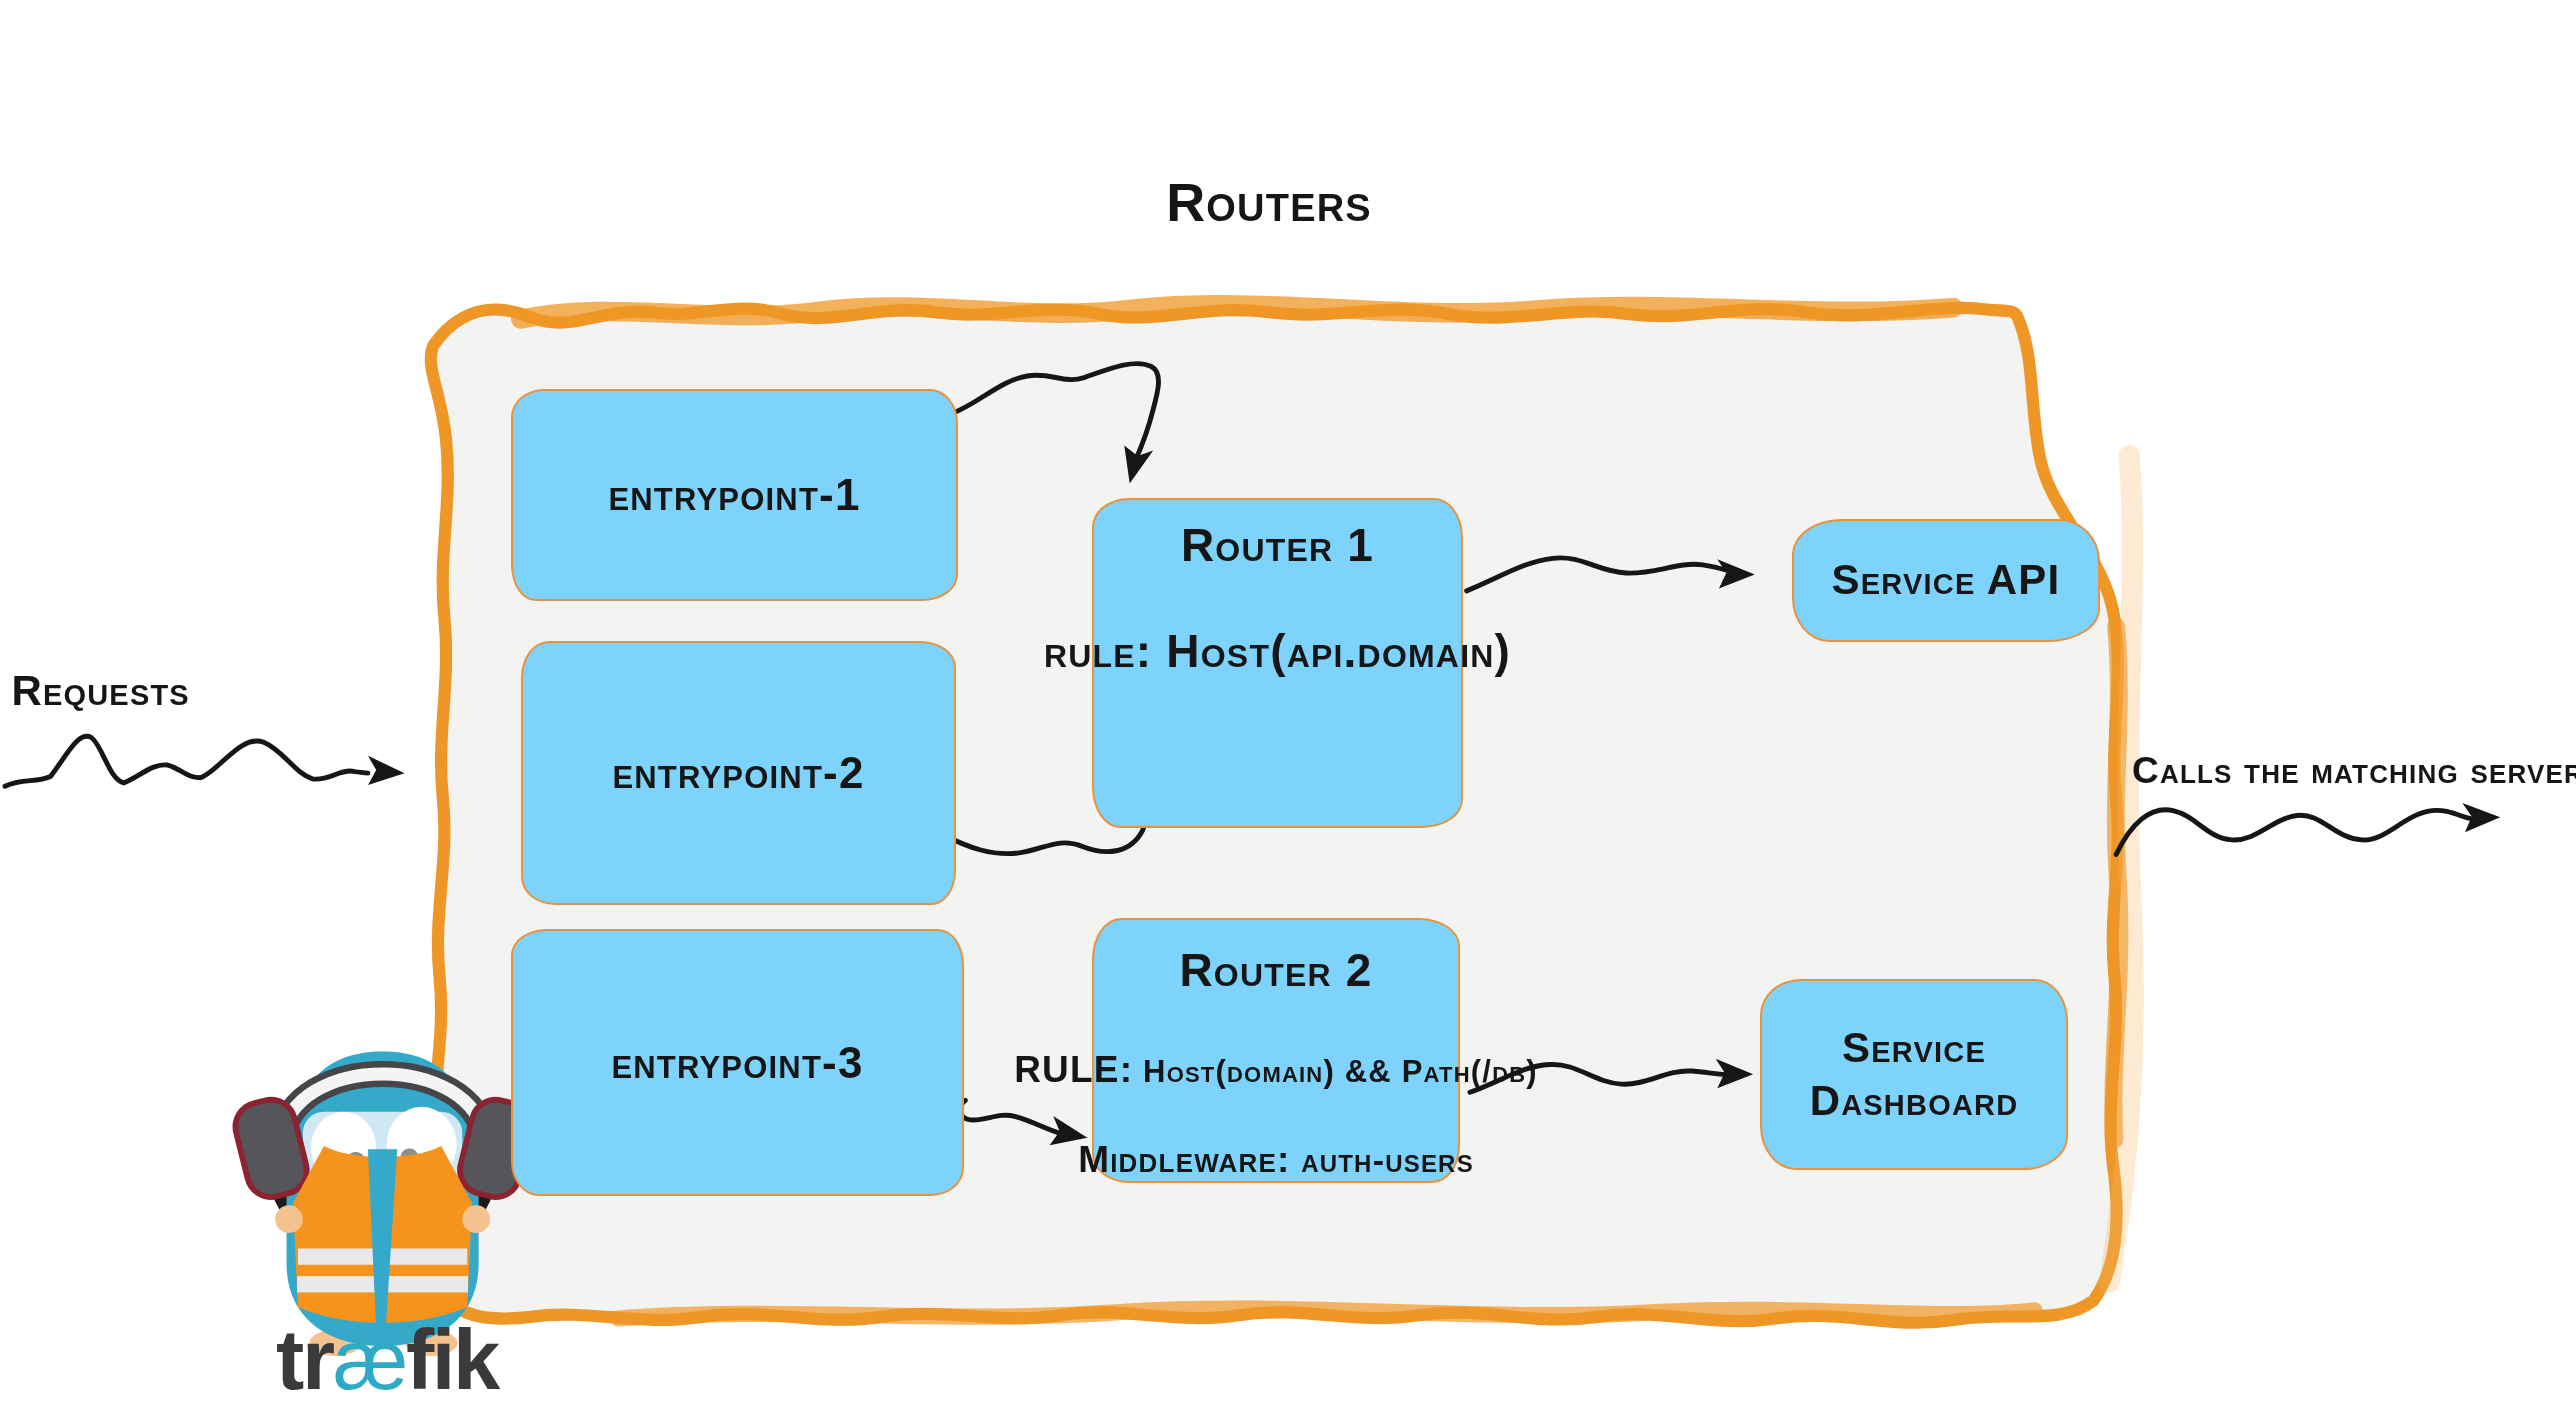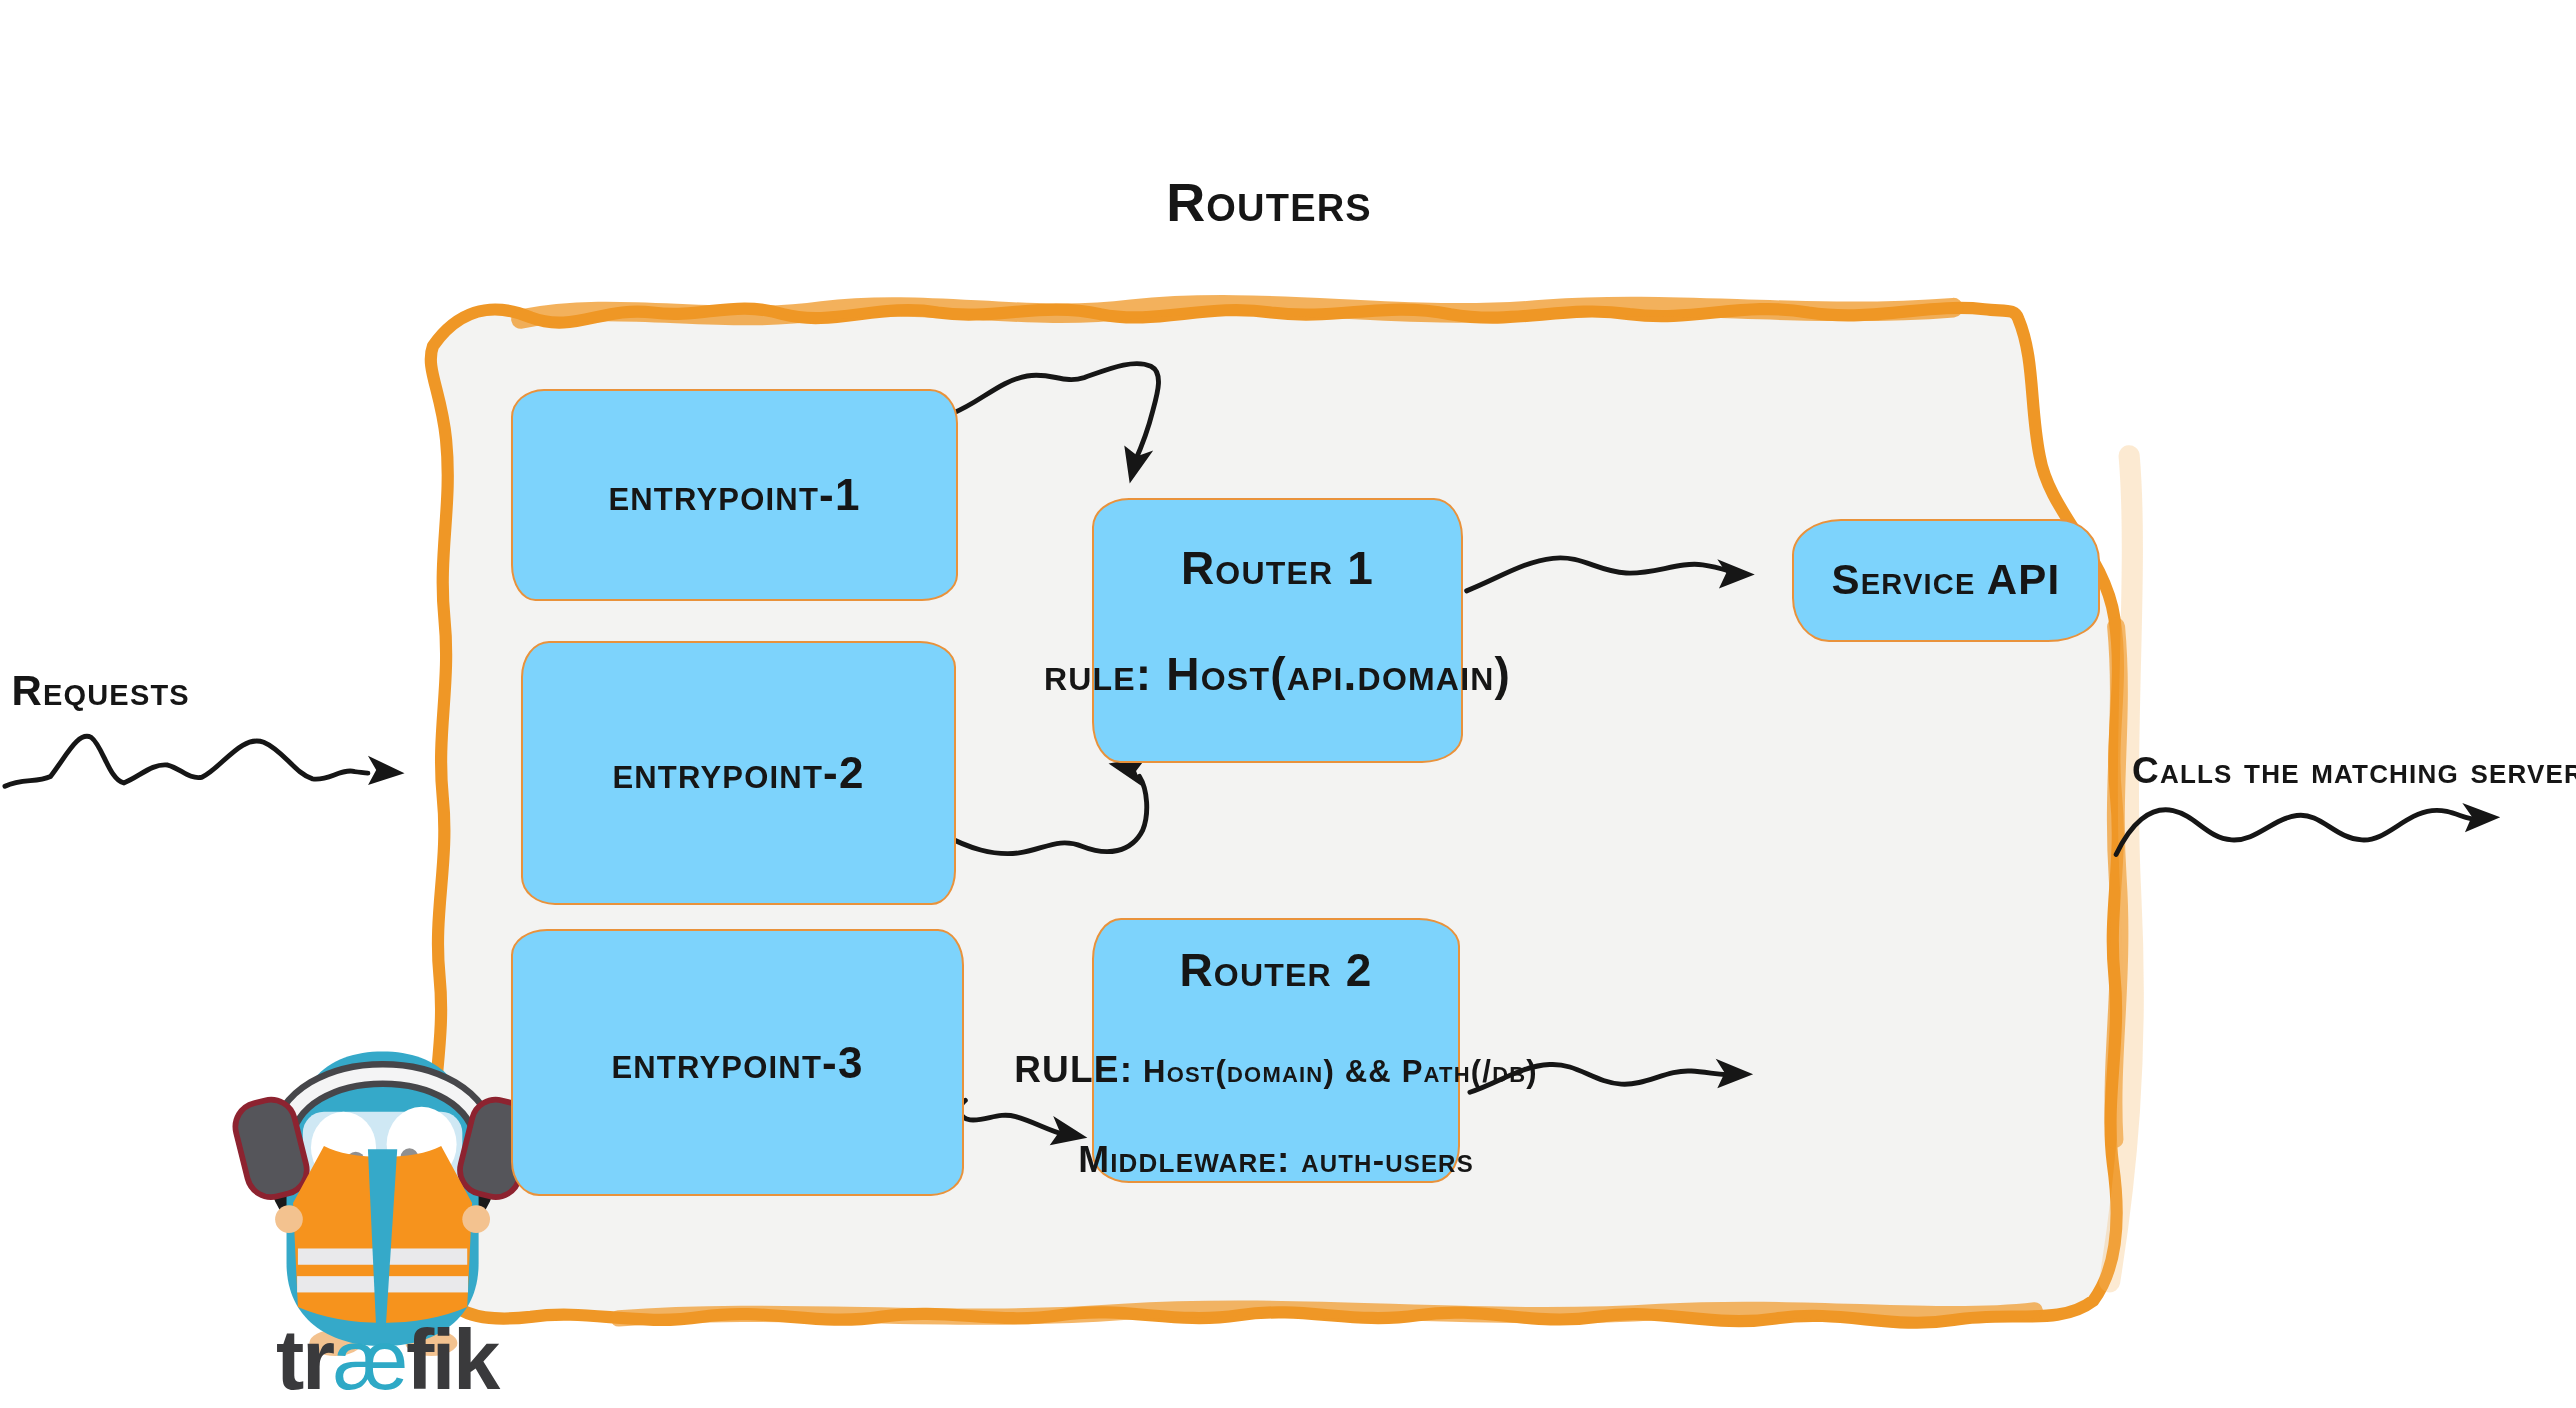--- a/index.html
+++ b/index.html
@@ -19,21 +19,21 @@
   
   .box{
     position:absolute;background:#7dd3fc;
     border:2.4px solid #e9923b;
     display:flex;flex-direction:column;align-items:center;justify-content:center;
     text-align:center;
   }
   .box-ep1{left:511px;top:389px;width:443px;height:208px;border-radius:33px 28px 36px 24.4px / 28px 34px 26px 36px;}
   .box-ep2{left:521px;top:641px;width:431px;height:260px;border-radius:28px 36px 24.4px 34px / 36px 26px 34px 28px;}
   .box-ep3{left:511px;top:929px;width:449px;height:263px;border-radius:36px 26px 33px 28px / 26px 36px 28px 34px;}
-  .box-r1{left:1092px;top:498px;width:371px;height:265px;border-radius:37px 29px 41px 28px / 29px 39px 28px 41px;justify-content:flex-start;padding-top:41px;box-sizing:border-box;}
+  .box-r1{left:1092px;top:498px;width:371px;height:330px;border-radius:37px 29px 41px 28px / 29px 39px 28px 41px;justify-content:flex-start;padding-top:18px;box-sizing:border-box;}
   .box-r2{left:1092px;top:918px;width:368px;height:265px;border-radius:29px 41px 28px 37px / 41px 28px 37px 29px;justify-content:space-between;padding-top:23px;box-sizing:border-box;}
   .box-api{left:1760px;top:519px;width:304px;height:119px;border-radius:49px 41px 52px 37px / 36px 42px 33px 44px;margin-left:32px;}
   .box-dash{left:1760px;top:979px;width:304px;height:187px;border-radius:41px 33px 44px 36px / 36px 42px 33px 44px;}
   .ep-label{font-size:44px;}
   .router-title{font-size:46px;}
   .rule-line{margin-top:52px;font-size:46px;}
   .rule-line-2{margin-top:13px;font-size:31px;}
   .rule-line-2 .lead{font-size:37px;}
   .mw-line{margin-top:8.1px;font-size:34px;}
   .mw-line .lead{font-size:37px;}
@@ -181,17 +181,21 @@
     <span class="mw-line sc">
       <span class="lead">Middleware:</span>
       <span>auth-users</span>
     </span>
   </div>
 
   <div class="box box-api">
     <span class="svc-label sc">Service API</span>
   </div>
 
+  <div class="box box-dash">
+    <span class="svc-label sc">Service</span>
+    <span class="svc-label sc">Dashboard</span>
+  </div>
 
   <div class="wordmark"><span>tr</span><span class="ae">æ</span><span>fik</span></div>
 
 </div>
 
 
 </body></html>

